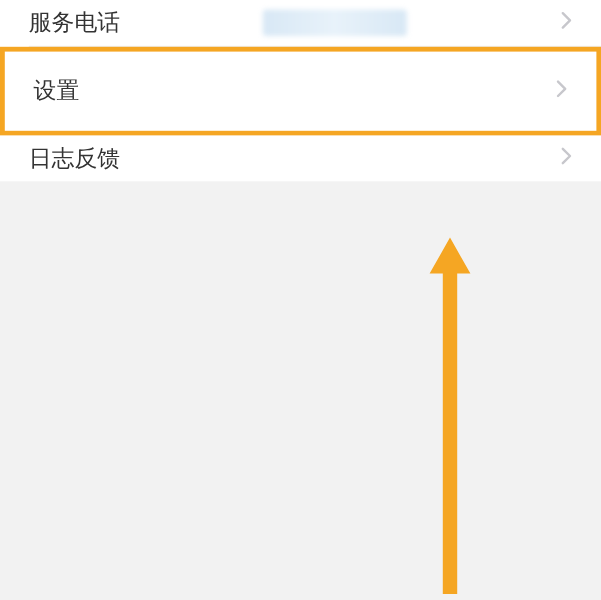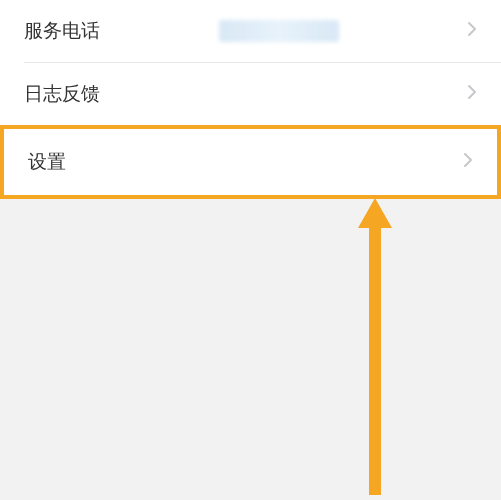--- a/index.html
+++ b/index.html
@@ -16,21 +16,21 @@
       overflow: hidden;
     }
     .list-container {
       background: #ffffff;
       width: 100%;
     }
     .list-item {
       display: flex;
       align-items: center;
       justify-content: space-between;
-      padding: 18px 24px;
+      padding: 6px 24px;
       background: #ffffff;
       position: relative;
     }
     .list-item-label {
       font-size: 19px;
       color: #333333;
       font-weight: 400;
     }
     .blurred-value {
       display: inline-block;
@@ -72,31 +72,31 @@
     <span class="blurred-value"></span>
     <span class="chevron">
       <svg width="10" height="16" viewBox="0 0 10 16" fill="none">
         <path d="M2 2 L8 8 L2 14" stroke="#c7c7cc" stroke-width="2" stroke-linecap="round" stroke-linejoin="round"></path>
       </svg>
     </span>
   </div>
 
   <div class="divider"></div>
 
-  <div class="list-item">
-    <span class="list-item-label">日志反馈</span>
+  <div class="list-item highlighted-item">
+    <span class="list-item-label">设置</span>
     <span class="chevron">
       <svg width="10" height="16" viewBox="0 0 10 16" fill="none">
         <path d="M2 2 L8 8 L2 14" stroke="#c7c7cc" stroke-width="2" stroke-linecap="round" stroke-linejoin="round"></path>
       </svg>
     </span>
   </div>
 
-  <div class="list-item highlighted-item">
-    <span class="list-item-label">设置</span>
+  <div class="list-item">
+    <span class="list-item-label">日志反馈</span>
     <span class="chevron">
       <svg width="10" height="16" viewBox="0 0 10 16" fill="none">
         <path d="M2 2 L8 8 L2 14" stroke="#c7c7cc" stroke-width="2" stroke-linecap="round" stroke-linejoin="round"></path>
       </svg>
     </span>
   </div>
 
 </div>
 
 <div class="arrow-annotation">

